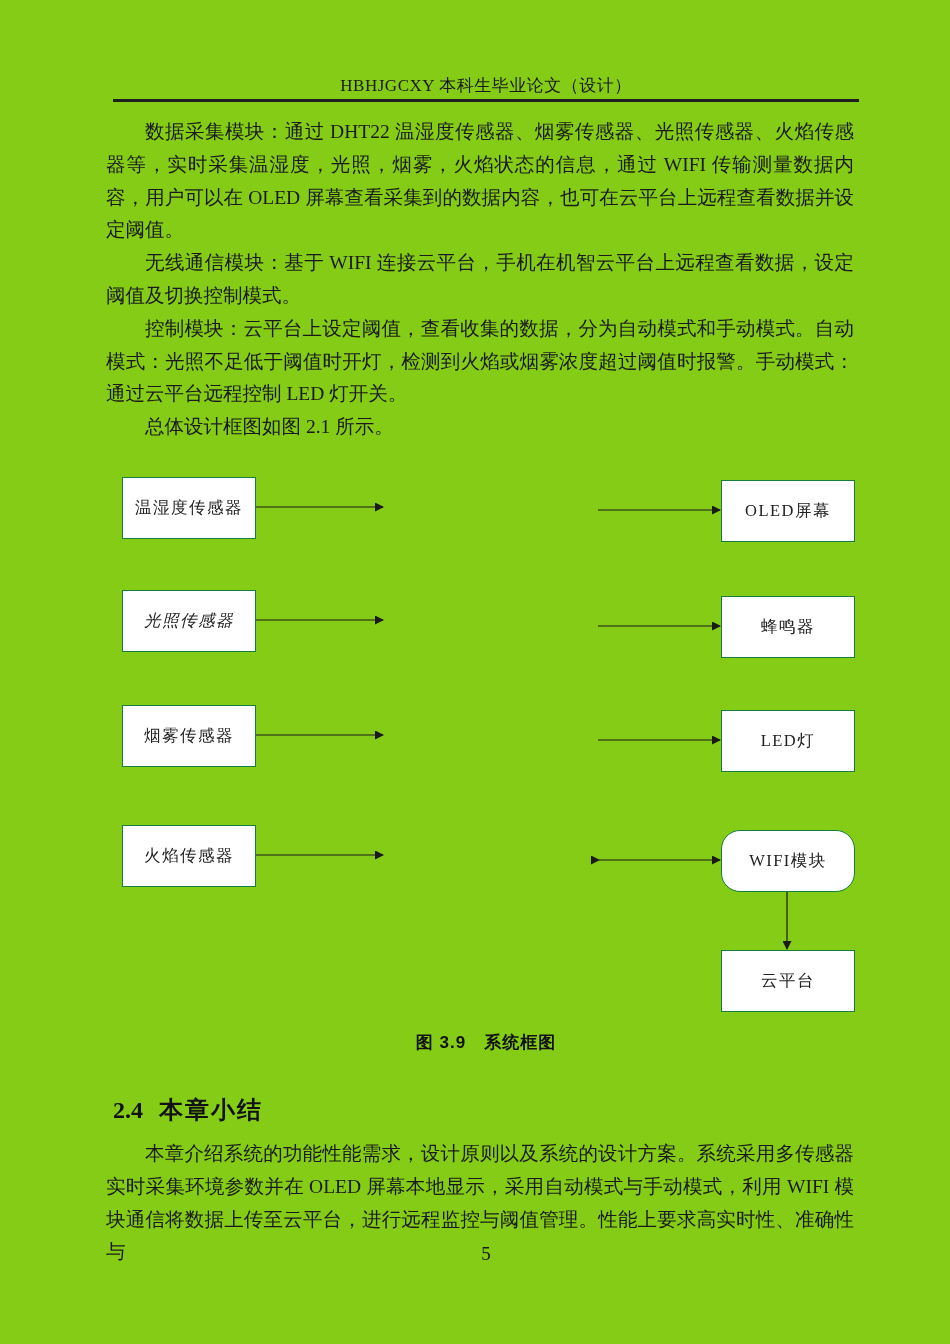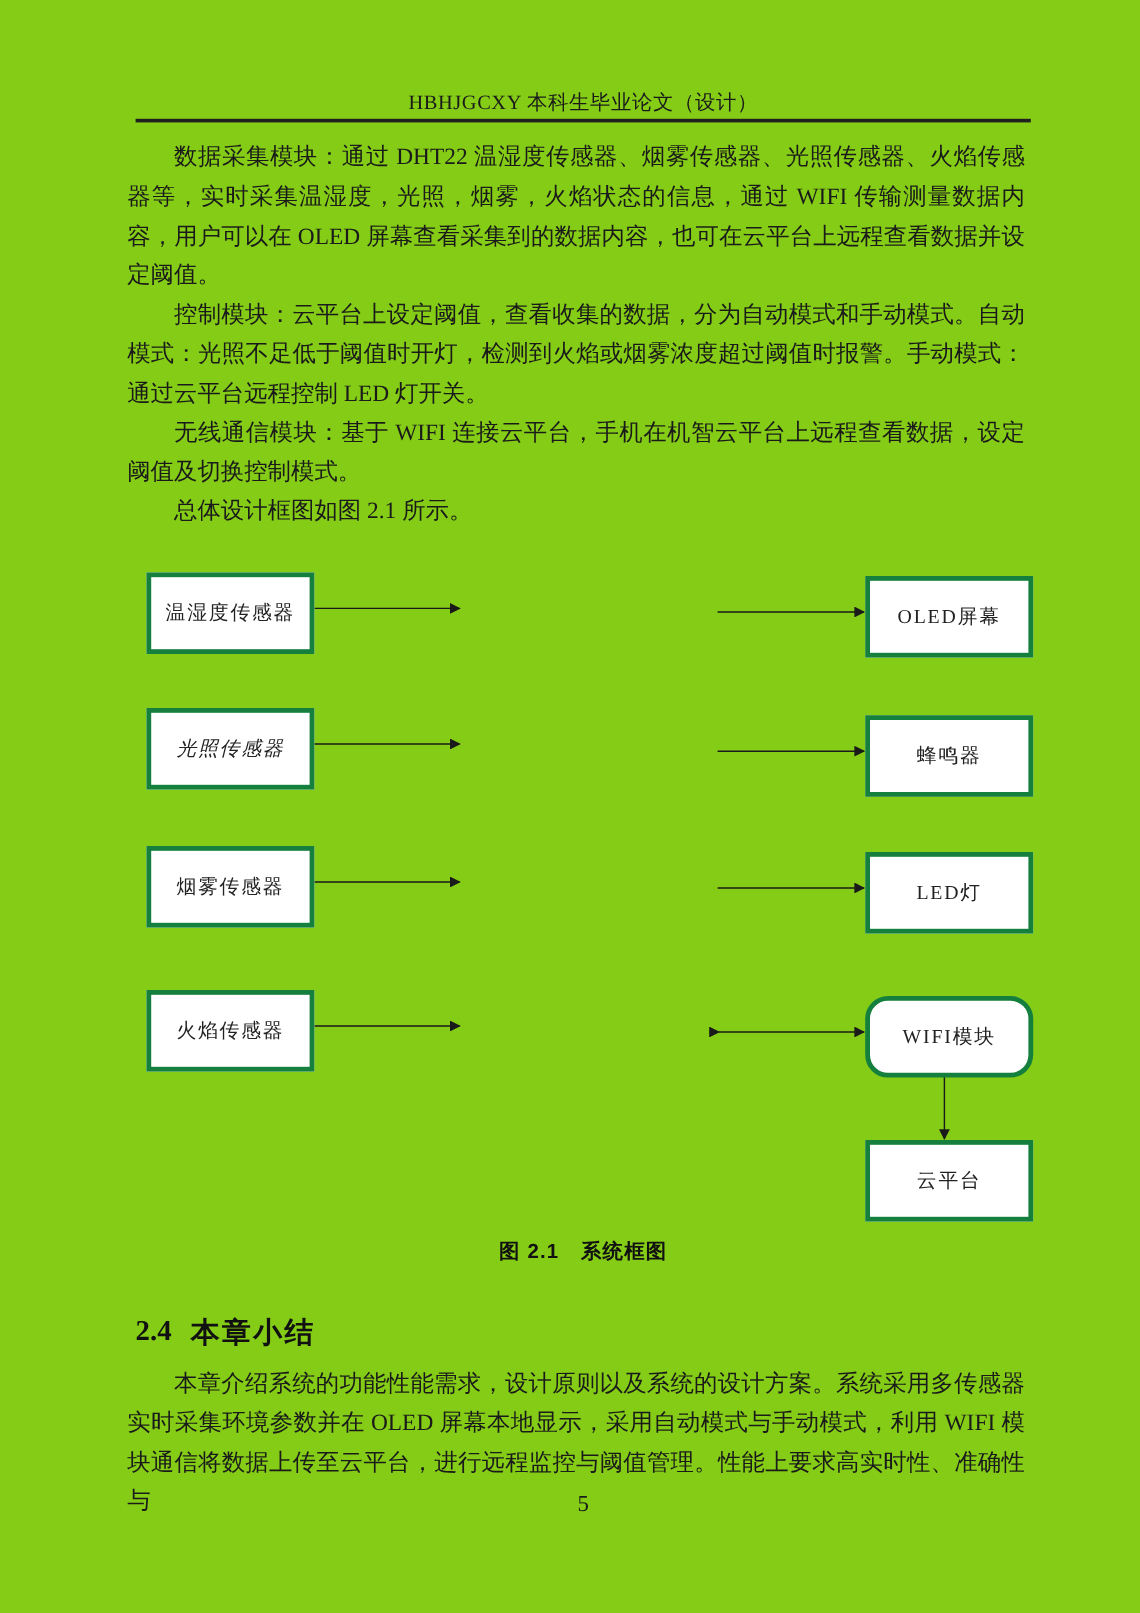--- a/index.html
+++ b/index.html
@@ -20,21 +20,21 @@
   
   .bodytext {
     position:absolute; top:116px; left:106px; width:748px;
     font-size:19.5px; line-height:32.8px; text-align:justify;
   }
   .bodytext p { margin:0; text-indent:2em; }
   
   .diagram { position:absolute; top:460px; left:0; width:950px; height:560px; }
   .diagram svg { position:absolute; top:0; left:0; }
   .dnode {
-    position:absolute; border:4px solid #15803d; background:#ffffff;
+    position:absolute; border:1px solid #15803d; background:#ffffff;
     display:flex; align-items:center; justify-content:center;
     font-size:16.5px; letter-spacing:1.5px; color:#222;
   }
   .n-ths  { left:122px; top:17px;  width:132px; height:60px; }
   .n-ls   { left:122px; top:130px; width:132px; height:60px;font-style:italic; }
   .n-ss   { left:122px; top:245px; width:132px; height:60px; }
   .n-fs   { left:122px; top:365px; width:132px; height:60px; }
   .n-mcu  { left:384px; top:8px;   width:214px; height:458px; font-size:17.5px; letter-spacing:0.5px; }
   .n-oled { left:721px; top:20px;  width:132px; height:60px; }
   .n-buz  { left:721px; top:136px; width:132px; height:60px; }
@@ -75,22 +75,22 @@
 </head>
 <body>
 
 <div class="page">
 
   <div class="hdr-title">HBHJGCXY 本科生毕业论文（设计）</div>
   <div class="hdr-rule"></div>
 
   <div class="bodytext">
     <p>数据采集模块：通过 DHT22 温湿度传感器、烟雾传感器、光照传感器、火焰传感器等，实时采集温湿度，光照，烟雾，火焰状态的信息，通过 WIFI 传输测量数据内容，用户可以在 OLED 屏幕查看采集到的数据内容，也可在云平台上远程查看数据并设定阈值。</p>
+    <p>无线通信模块：基于 WIFI 连接云平台，手机在机智云平台上远程查看数据，设定阈值及切换控制模式。</p>
     <p>控制模块：云平台上设定阈值，查看收集的数据，分为自动模式和手动模式。自动模式：光照不足低于阈值时开灯，检测到火焰或烟雾浓度超过阈值时报警。手动模式：通过云平台远程控制 LED 灯开关。</p>
-    <p>无线通信模块：基于 WIFI 连接云平台，手机在机智云平台上远程查看数据，设定阈值及切换控制模式。</p>
     <p>总体设计框图如图 2.1 所示。</p>
   </div>
 
   <div class="diagram">
     <svg width="950" height="560" viewBox="0 0 950 560">
       <defs>
         <marker id="ah" markerUnits="userSpaceOnUse" markerWidth="9" markerHeight="9" refX="8" refY="4.5" orient="auto">
           <path d="M0,0 L9,4.5 L0,9 z" fill="#1a1a1a"></path>
         </marker>
       </defs>
@@ -109,21 +109,21 @@
     <div class="dnode n-ls">光照传感器</div>
     <div class="dnode n-ss">烟雾传感器</div>
     <div class="dnode n-fs">火焰传感器</div>
     <div class="dnode n-oled">OLED屏幕</div>
     <div class="dnode n-buz">蜂鸣器</div>
     <div class="dnode n-led">LED灯</div>
     <div class="dnode n-wifi">WIFI模块</div>
     <div class="dnode n-cloud">云平台</div>
   </div>
 
-  <div class="fig-caption">图 2.1　系统框图</div>
+  <div class="fig-caption">图 3.9　系统框图</div>
 
   <div class="sec-heading">
     <span class="sec-num">2.4</span>
     <span class="sec-title">本章小结</span>
   </div>
 
   <div class="summary">
     <p>本章介绍系统的功能性能需求，设计原则以及系统的设计方案。系统采用多传感器实时采集环境参数并在 OLED 屏幕本地显示，采用自动模式与手动模式，利用 WIFI 模块通信将数据上传至云平台，进行远程监控与阈值管理。性能上要求高实时性、准确性与</p>
   </div>
 

